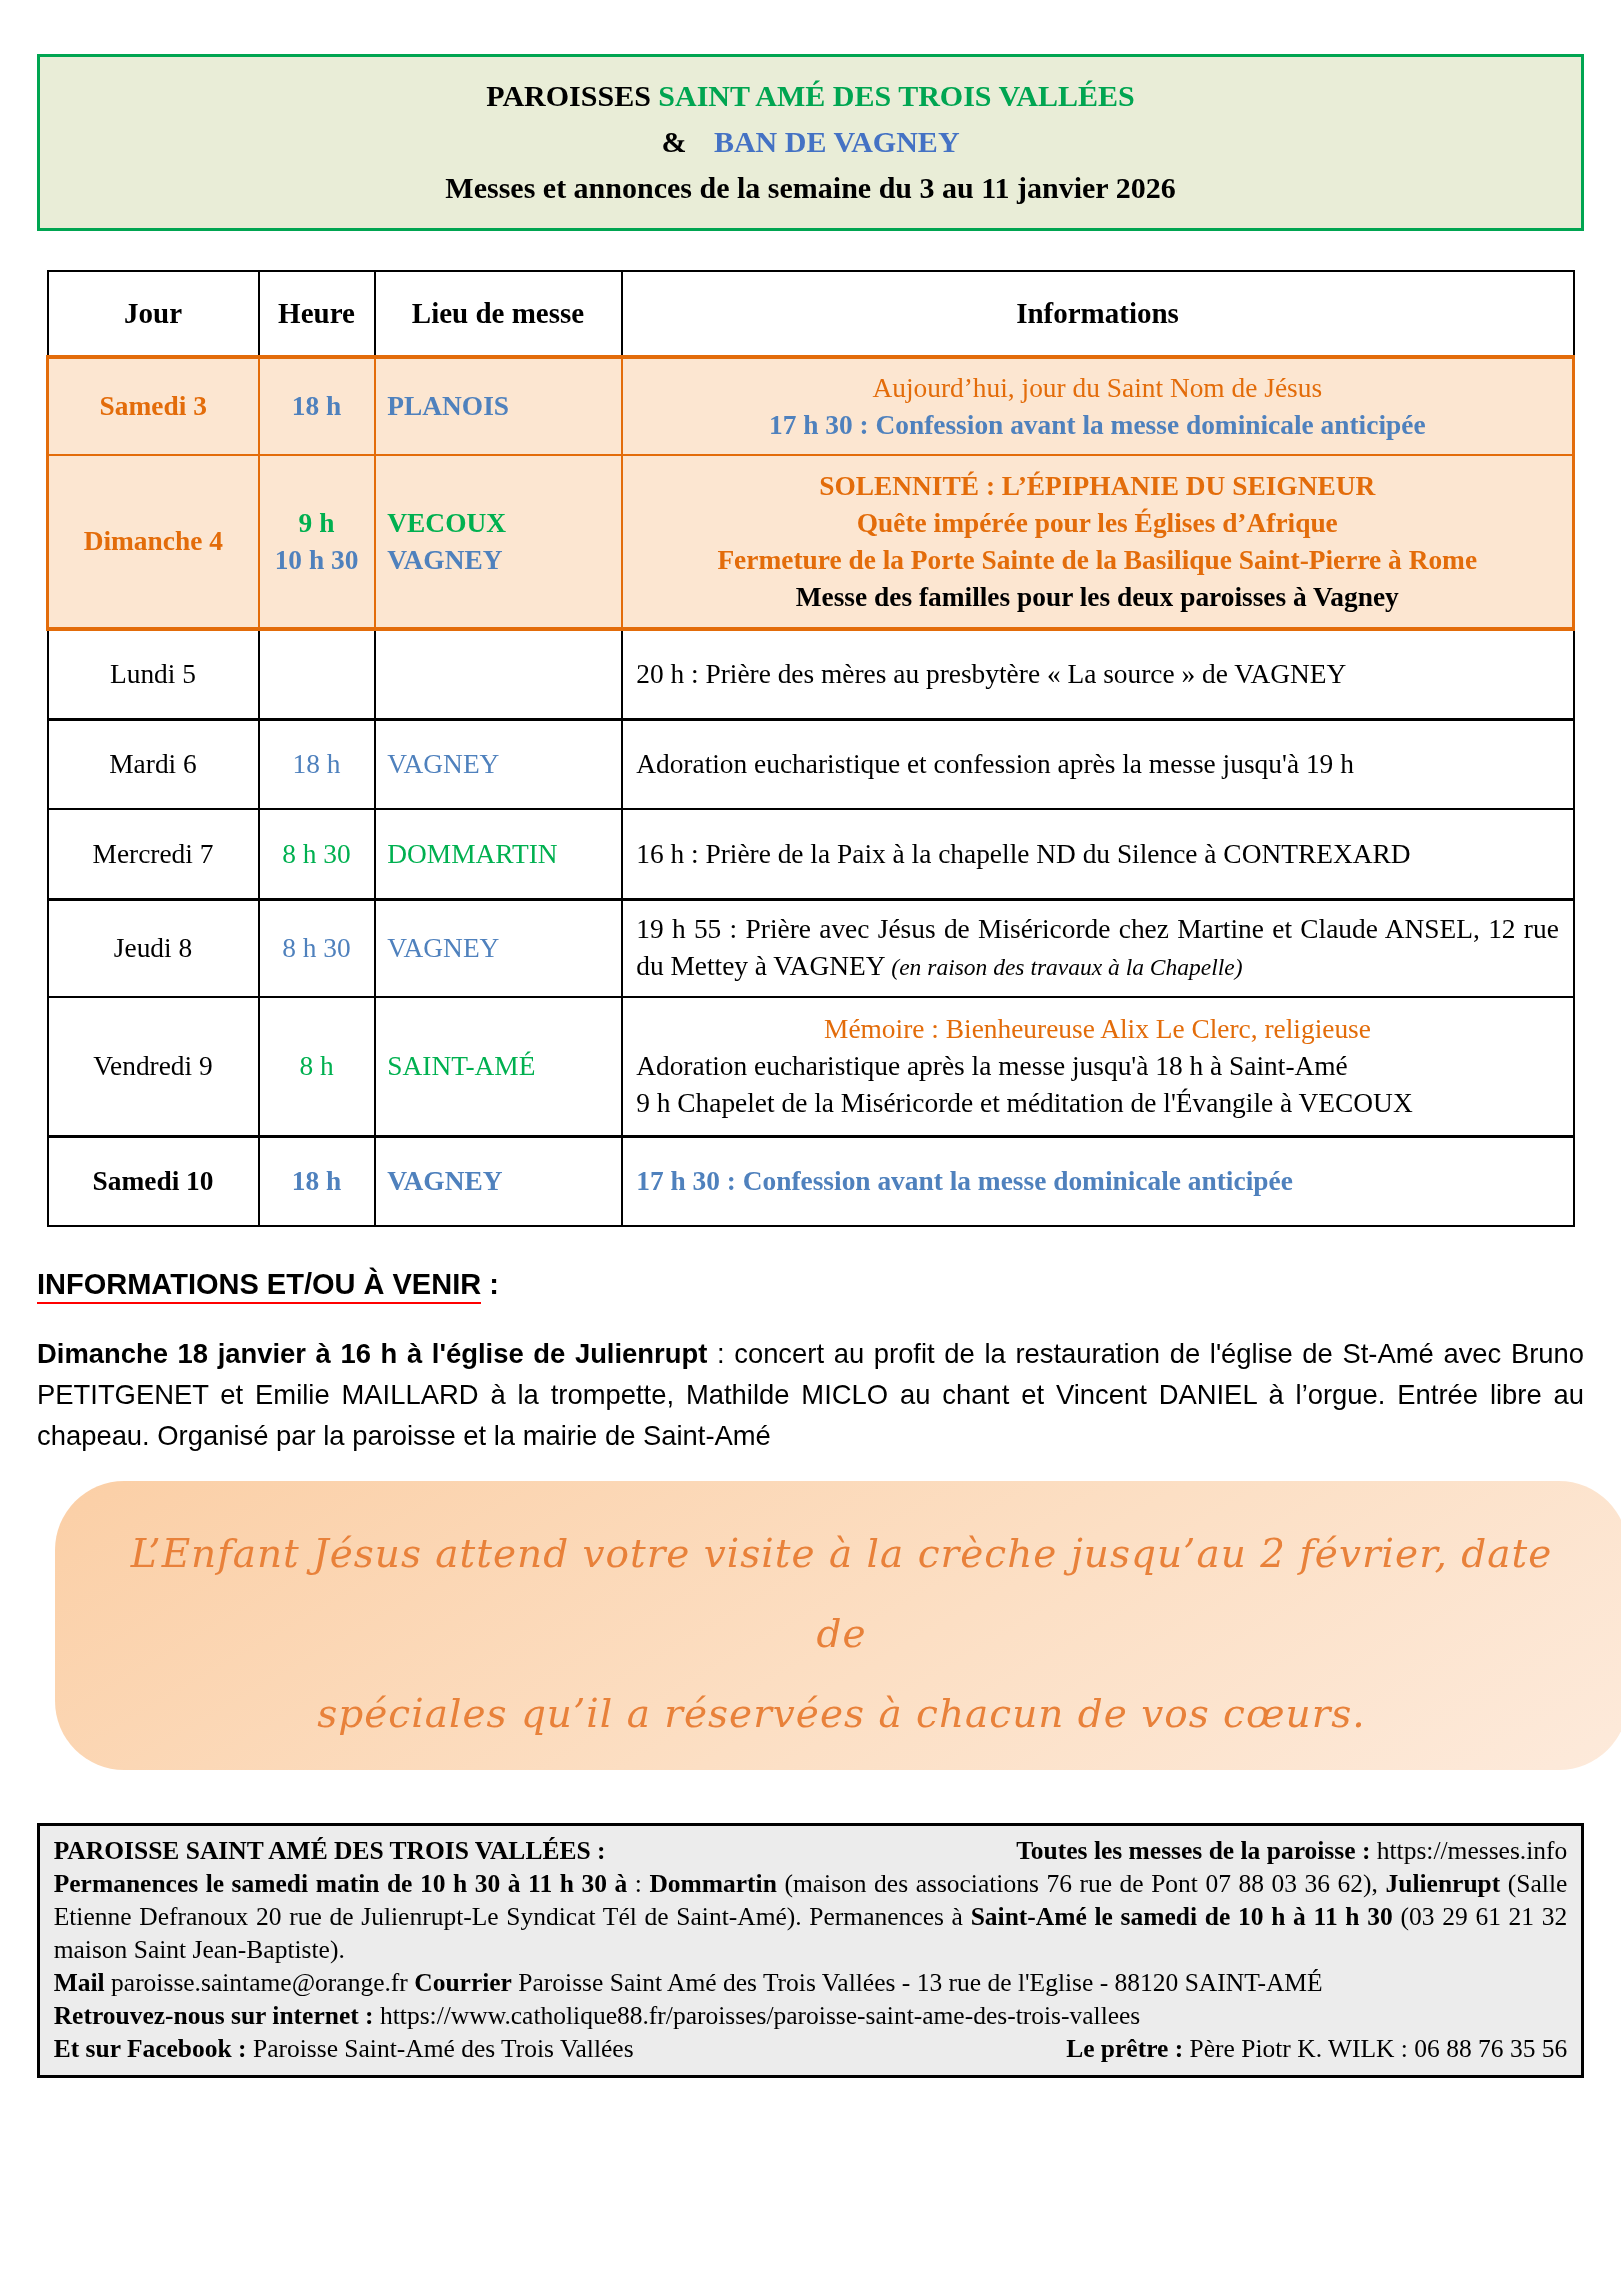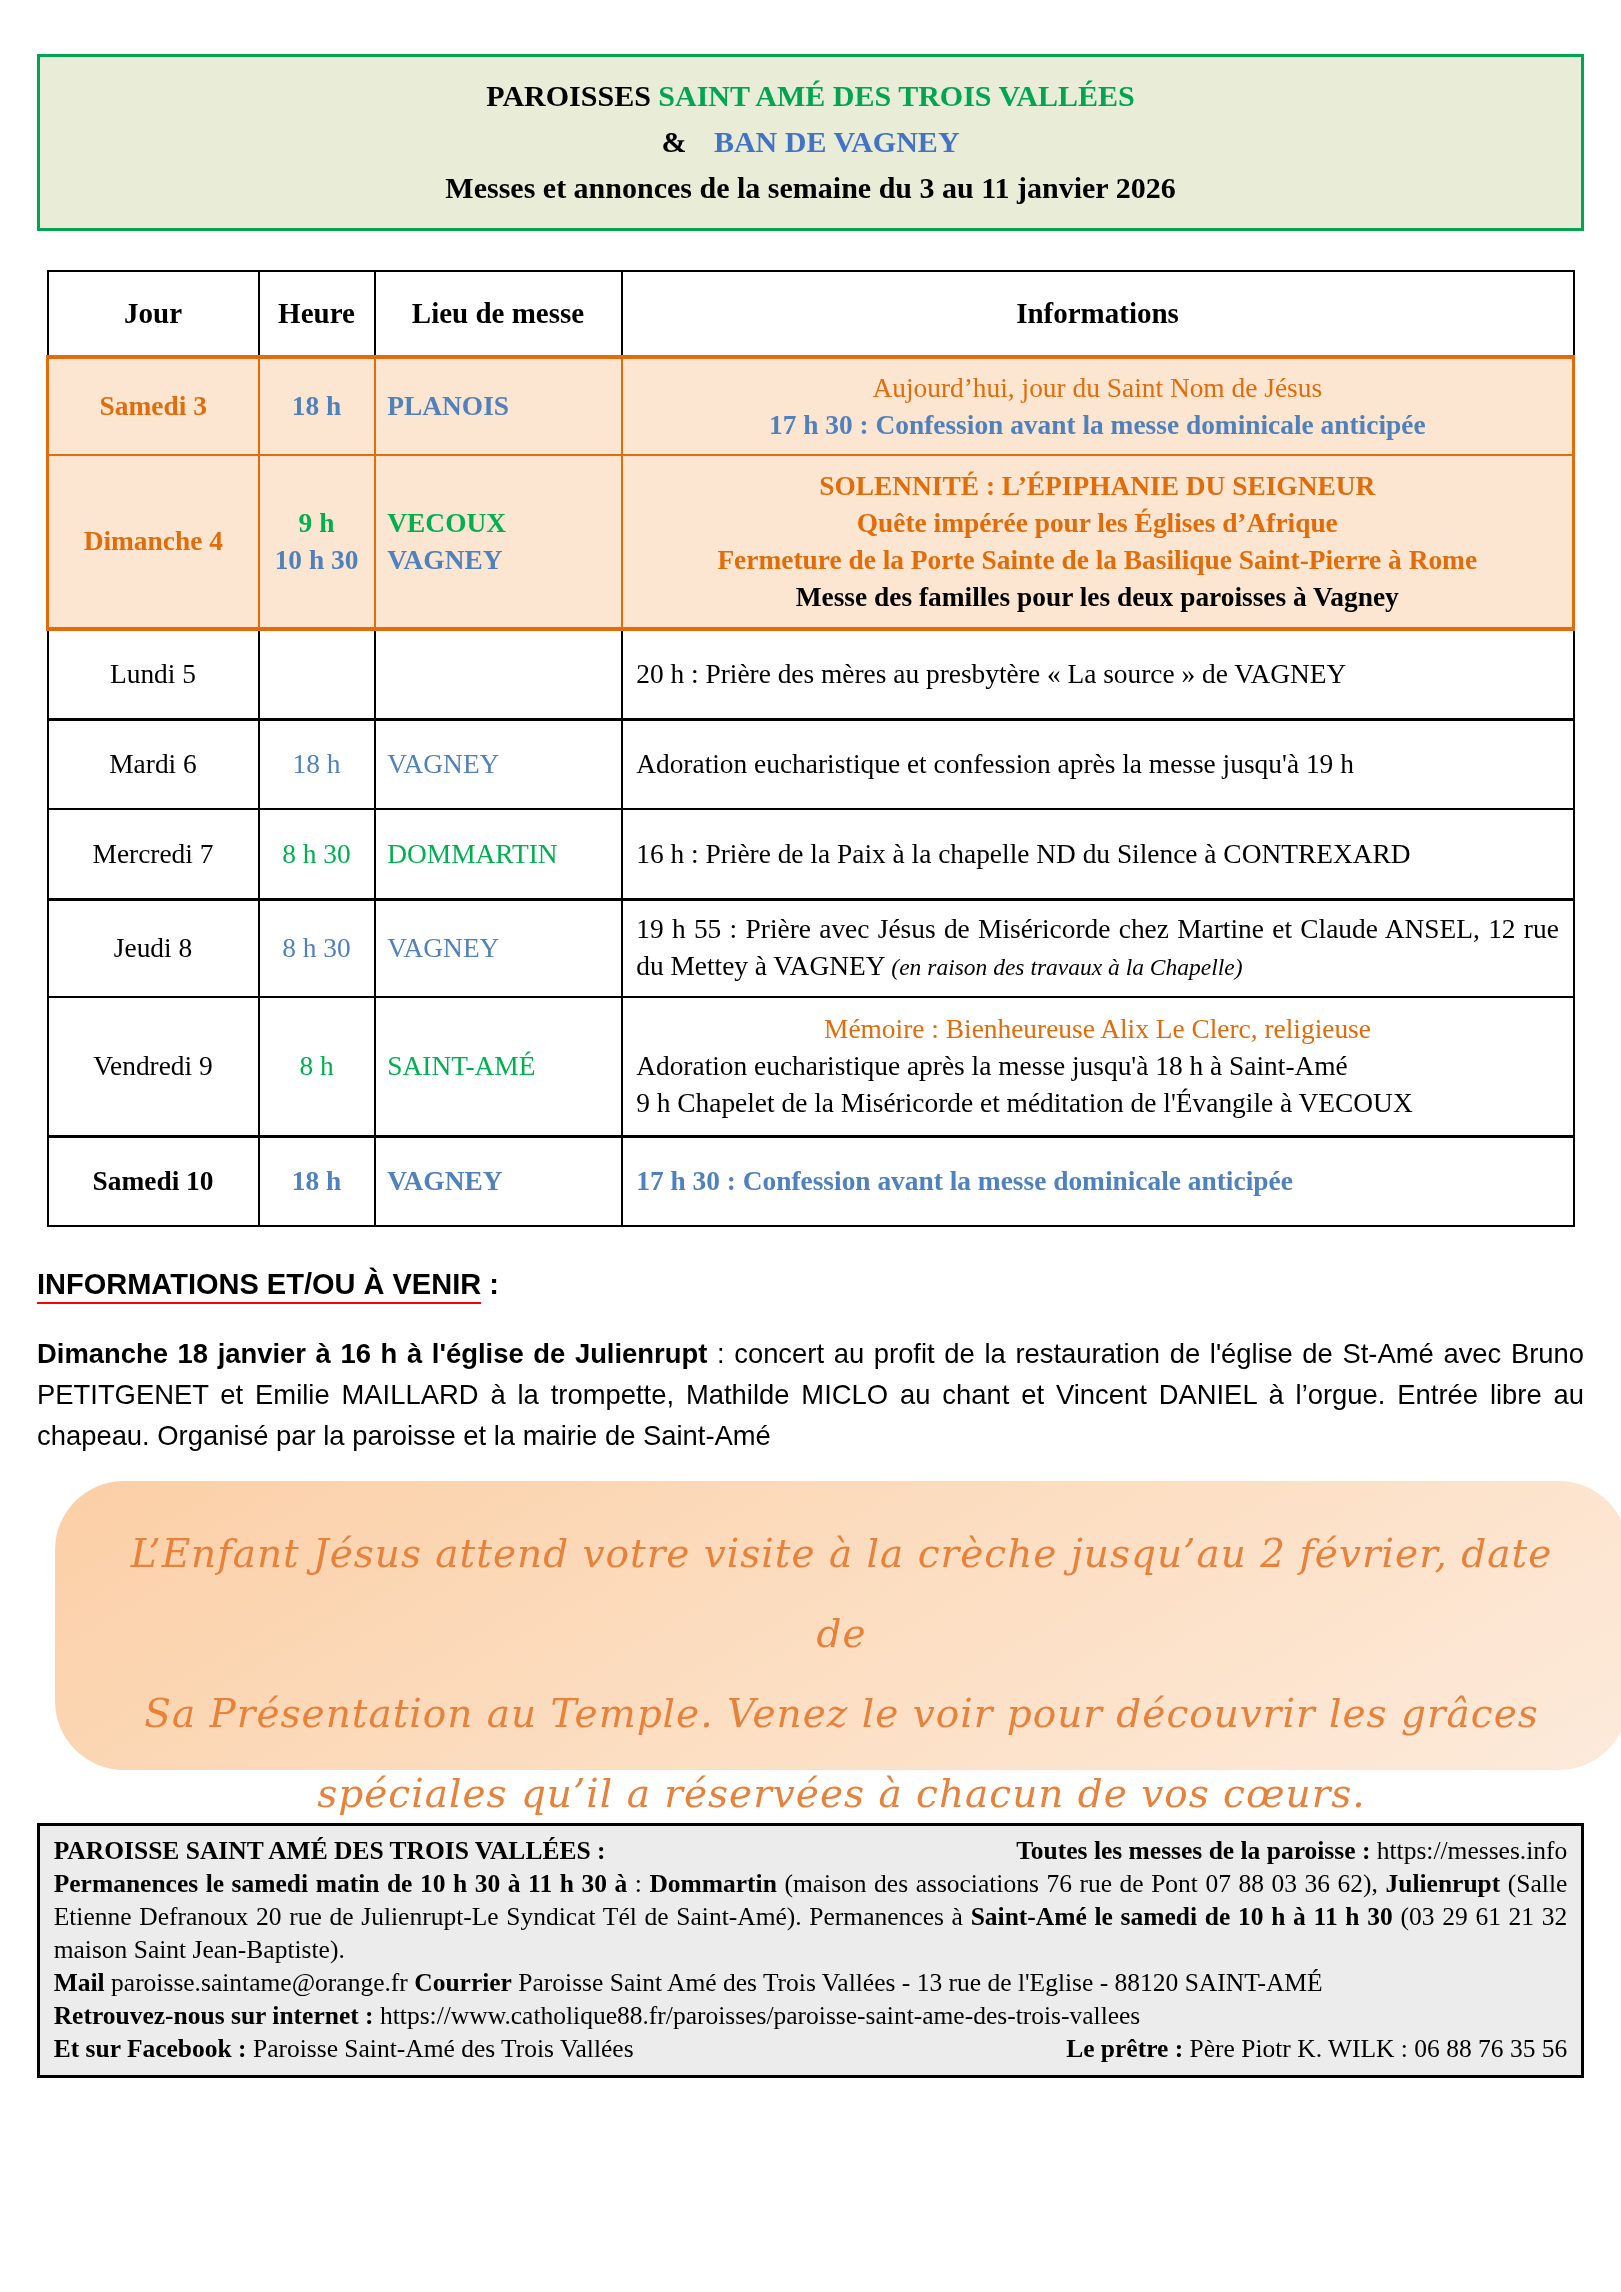--- a/index.html
+++ b/index.html
@@ -173,21 +173,20 @@
     </tbody>
   </table>
 
   <div class="annc">
     <div class="annc-head"><span class="u">INFORMATIONS ET/OU À VENIR</span><span> :</span></div>
     <p class="p2"><span class="b">Dimanche 18 janvier à 16 h à l'église de Julienrupt</span><span> : concert au profit de la restauration de l'église de St-Amé avec Bruno PETITGENET et Emilie MAILLARD à la trompette, Mathilde MICLO au chant et Vincent DANIEL à l’orgue. Entrée libre au chapeau. Organisé par la paroisse et la mairie de Saint-Amé</span></p>
   </div>
 
   <div class="creche">
     <div>L’Enfant Jésus attend votre visite à la crèche jusqu’au 2 février, date de</div>
-    <div>Sa Présentation au Temple. Venez le voir pour découvrir les grâces</div>
     <div>spéciales qu’il a réservées à chacun de vos cœurs.</div>
   </div>
 
   <div class="footer">
     <div class="fx">
       <span class="b">PAROISSE SAINT AMÉ DES TROIS VALLÉES :</span>
       <span><span class="b">Toutes les messes de la paroisse :</span><span class="link"> https://messes.info</span></span>
     </div>
     <div class="jst"><span class="b">Permanences le samedi matin de 10 h 30 à 11 h 30 à</span><span> : </span><span class="b">Dommartin</span><span> (maison des associations 76 rue de Pont 07 88 03 36 62), </span><span class="b">Julienrupt</span><span> (Salle Etienne Defranoux 20 rue de Julienrupt-Le Syndicat Tél de Saint-Amé). Permanences à </span><span class="b">Saint-Amé le samedi de 10 h à 11 h 30</span><span> (03 29 61 21 32 maison Saint Jean-Baptiste).</span></div>
     <div><span class="b">Mail</span><span class="link"> paroisse.saintame@orange.fr  </span><span class="b">Courrier</span><span> Paroisse Saint Amé des Trois Vallées - 13 rue de l'Eglise - 88120 SAINT-AMÉ</span></div>

